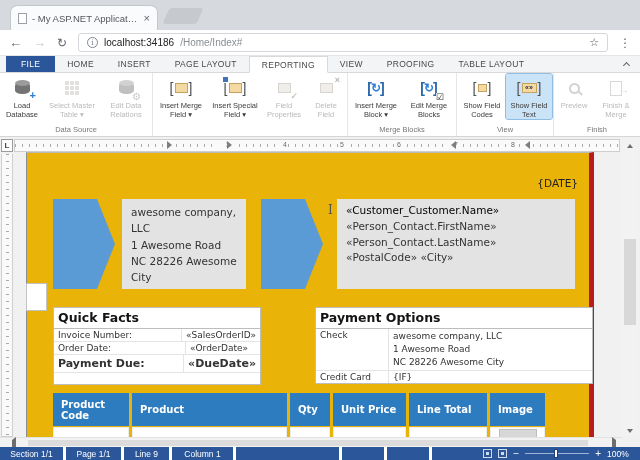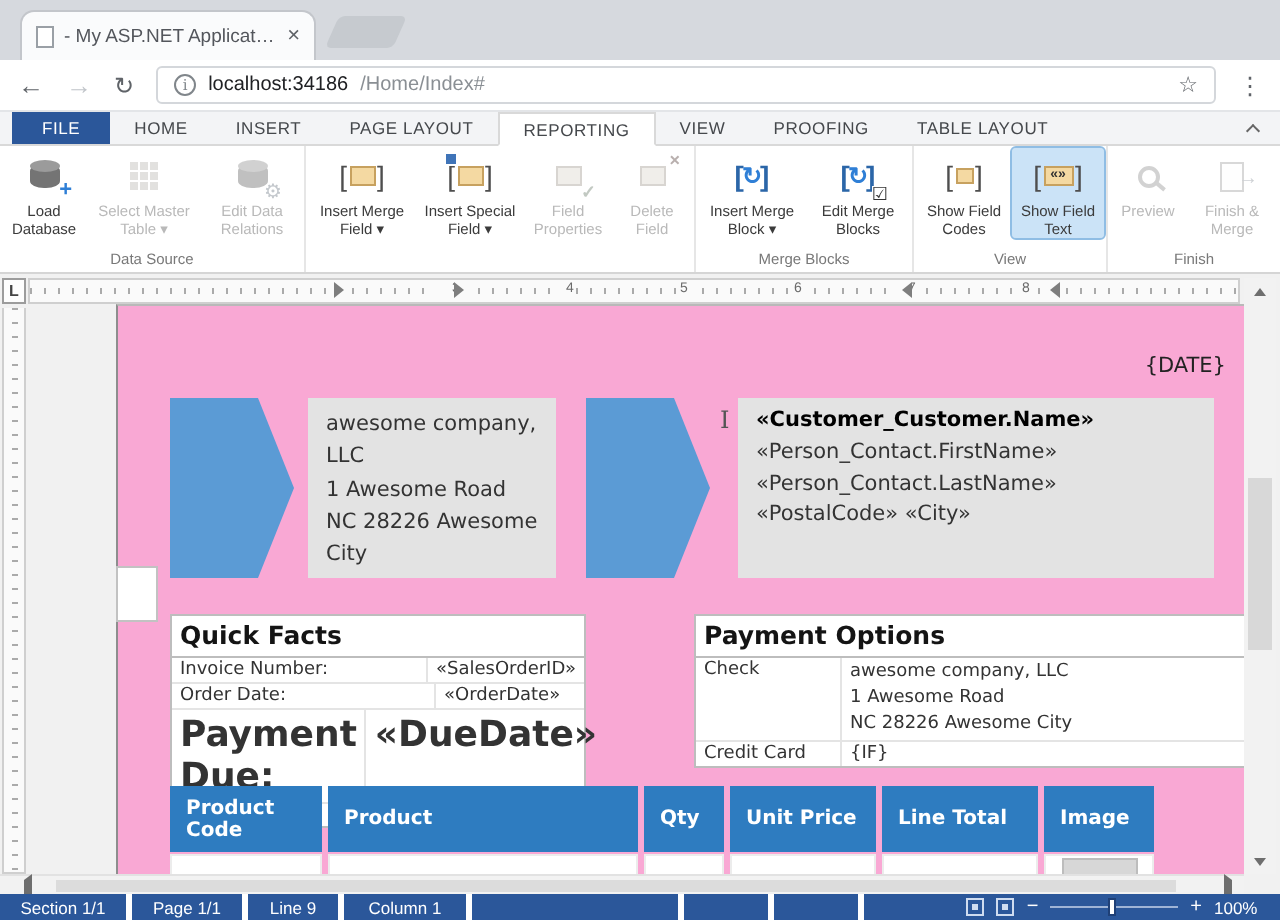--- a/index.html
+++ b/index.html
@@ -86,44 +86,44 @@
           background-image:repeating-linear-gradient(90deg,#aaa 0 1px,transparent 1px 7px);
           background-size:100% 3px;background-position:0 center;background-repeat:no-repeat}
   .hruler span{position:absolute;top:1px;font-size:7px;color:#6a6a6a;background:#fafafa;padding:0 1px}
   .vruler{position:absolute;left:1px;top:154px;width:12px;height:283px;background:#fafafa;border:1px solid #cfcfcf;border-top:none;
           background-image:repeating-linear-gradient(180deg,#aaa 0 1px,transparent 1px 7px);
           background-size:3px 100%;background-position:center 0;background-repeat:no-repeat}
   .mk-sq{position:absolute;width:5px;height:8px;background:#8f8f8f;top:2px}
   .mk-tr-r{position:absolute;width:0;height:0;border-top:4px solid transparent;border-bottom:4px solid transparent;border-left:5px solid #7e7e7e;top:2px}
   .mk-tr-l{position:absolute;width:0;height:0;border-top:4px solid transparent;border-bottom:4px solid transparent;border-right:5px solid #7e7e7e;top:2px}
 
-  .page{position:absolute;left:58px;top:152px;width:568px;height:285px;background:#f9a8d4;
-        border-left:1px solid #8e8e8e;border-right:2px solid #b91c1c;border-top:1px solid #b9b9b9;
+  .page{position:absolute;left:26px;top:152px;width:568px;height:285px;background:#eab308;
+        border-left:1px solid #8e8e8e;border-right:5px solid #b91c1c;border-top:1px solid #b9b9b9;
         font-family:"DejaVu Sans",sans-serif;color:#333}
   .datefld{position:absolute;top:24px;right:11px;font-size:10.5px;color:#222}
   .arrow{position:absolute;top:46px;width:44px;height:90px;background:#5b9bd5}
   .arrow::after{content:"";position:absolute;left:44px;top:0;width:0;height:0;
                 border-top:45px solid transparent;border-bottom:45px solid transparent;border-left:18px solid #5b9bd5}
   .a1{left:26px}.a2{left:234px}
   .gbox{position:absolute;top:46px;background:#e3e3e3;font-size:10.5px;line-height:1.55;padding:5px 9px;height:90px}
   .gb1{left:95px;width:124px}
   .gb2{left:310px;width:238px;line-height:1.5;padding-top:4px}
-  .gb2 .b{font-weight:bold;color:#000}
+  .gb2 .b{font-weight:normal;color:#000}
   .caret{position:absolute;left:301px;top:50px;font-family:"DejaVu Serif",serif;font-size:12px;color:#555}
   .sidecell{position:absolute;left:-1px;top:130px;width:21px;height:28px;background:#fff;border:1px solid #c2c2c2}
 
   .dtable{position:absolute;top:154px;border:1px solid #bdbdbd;font-size:9px;color:#333;background:#fff}
   .dt-title{font-size:12.5px;font-weight:bold;color:#141414;padding:2px 4px 3px;border-bottom:1px solid #bdbdbd}
   .dt-row{display:flex;border-bottom:1px solid #e4e4e4}
   .dt-row:last-child{border-bottom:none}
   .dt-l{padding:1px 4px;border-right:1px solid #e4e4e4}
   .dt-v{flex:1;padding:1px 4px}
   .qf{left:26px;width:208px}
   .qf .dt-l{width:132px}
-  .qf .big{font-size:18px;font-weight:bold;padding:2px 4px}
+  .qf .big{font-size:11px;font-weight:bold;padding:2px 4px}
   .qf .empty{height:11px}
   .po{left:288px;width:278px}
   .po .dt-l{width:73px}
   .po .ml{line-height:1.45}
 
   .ptable{position:absolute;left:26px;top:240px;width:505px}
   .pthead{display:flex;gap:3px}
   .pth{background:#2e7cc0;color:#fff;font-weight:bold;font-size:10px;height:33px;
        display:flex;align-items:center;padding-left:8px}
   .ptrow{display:flex;gap:3px;margin-top:1px}

